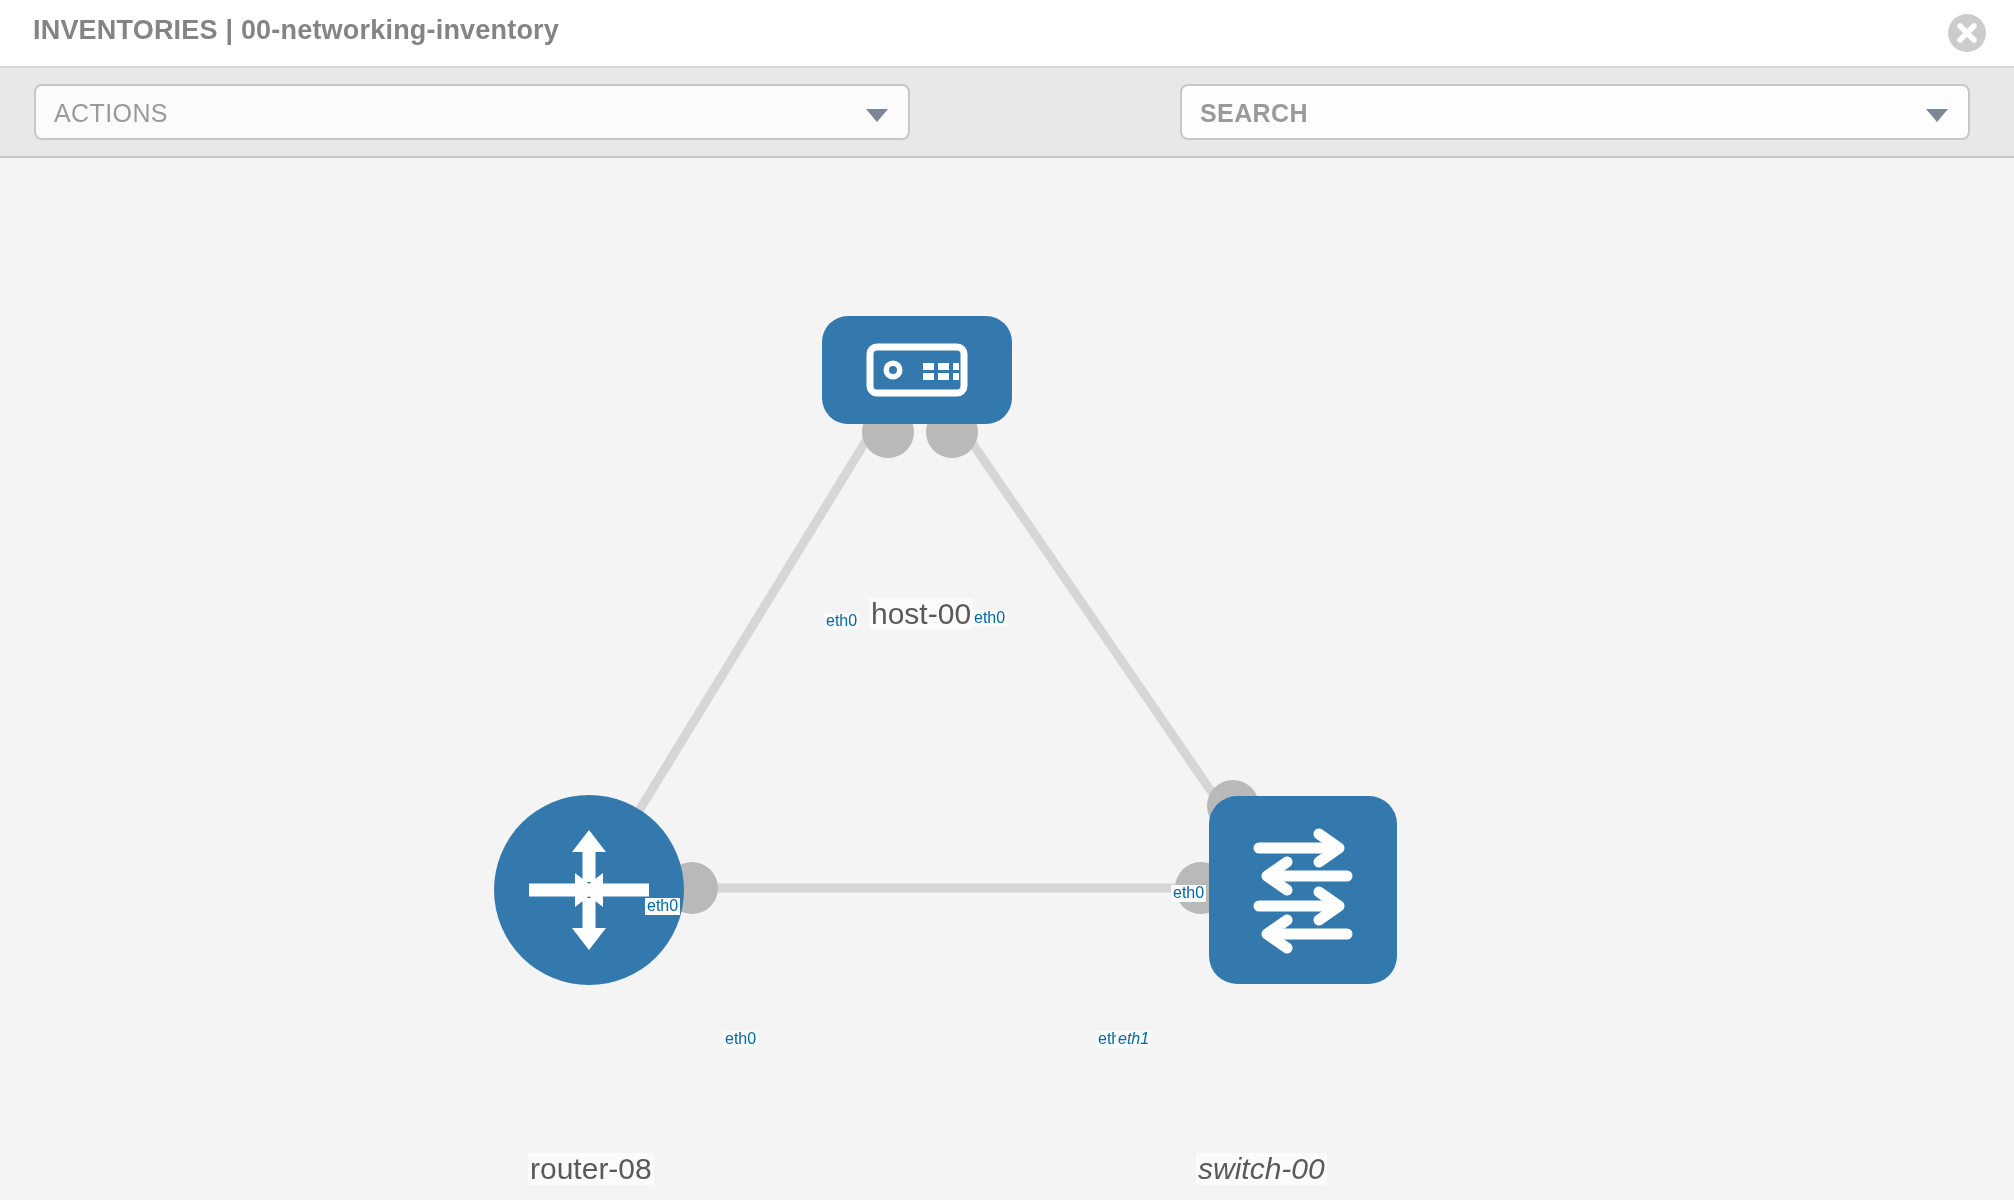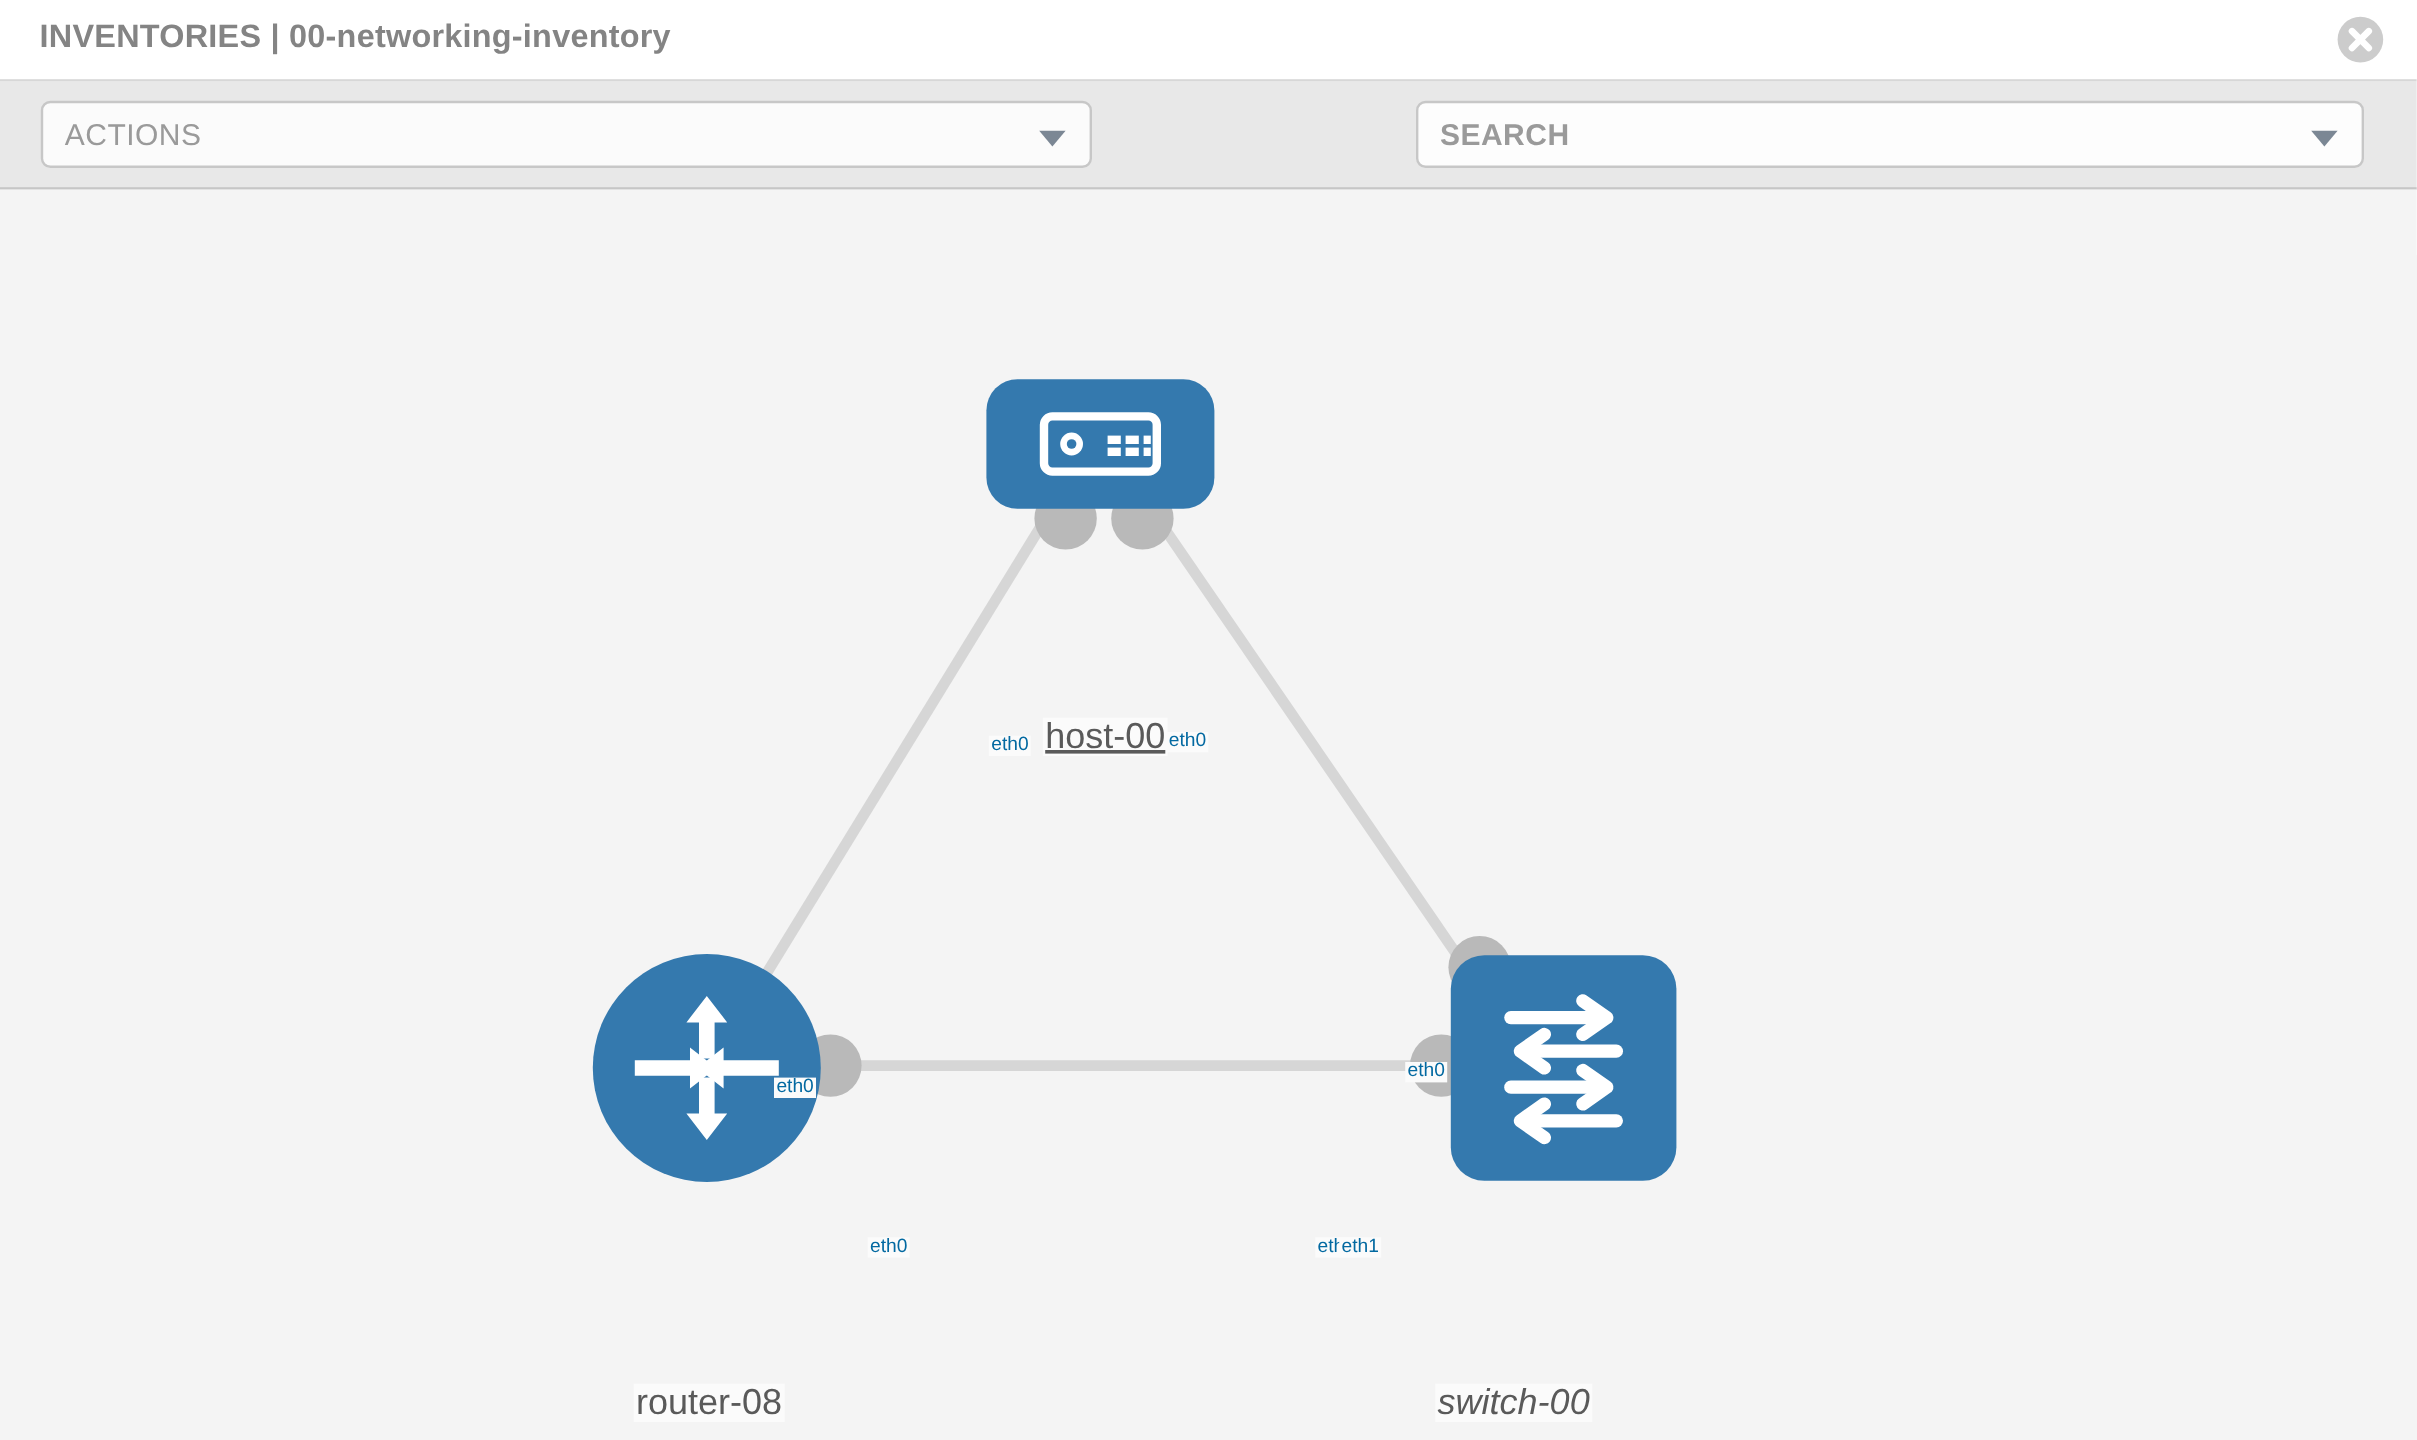--- a/index.html
+++ b/index.html
@@ -240,20 +240,20 @@
         <use href="#glyph-switch" x="1303" y="732"></use>
       </g>
     </svg>
 
     <div class="iface-label" style="left:824px; top:455px;">eth0</div>
     <div class="iface-label" style="left:972px; top:452px;">eth0</div>
     <div class="iface-label" style="left:645px; top:740px;">eth0</div>
     <div class="iface-label" style="left:1171px; top:727px;">eth0</div>
     <div class="iface-label" style="left:723px; top:873px;">eth0</div>
     <div class="iface-label" style="left:1096px; top:873px; z-index:1;">eth0</div>
-    <div class="iface-label" style="left:1116px; top:873px; z-index:2;">eth1</div>
-
-    <div class="node-label" style="left:869px; top:440px; z-index:3;text-decoration:underline;">host-00</div>
+    <div class="iface-label" style="left:1116px; top:873px; z-index:2;font-style:italic;">eth1</div>
+
+    <div class="node-label" style="left:869px; top:440px; z-index:3;">host-00</div>
     <div class="node-label" style="left:528px; top:995px;">router-08</div>
     <div class="node-label" style="left:1196px; top:995px;font-style:italic;">switch-00</div>
 
   </div>
 </div>
 
 </body></html>

